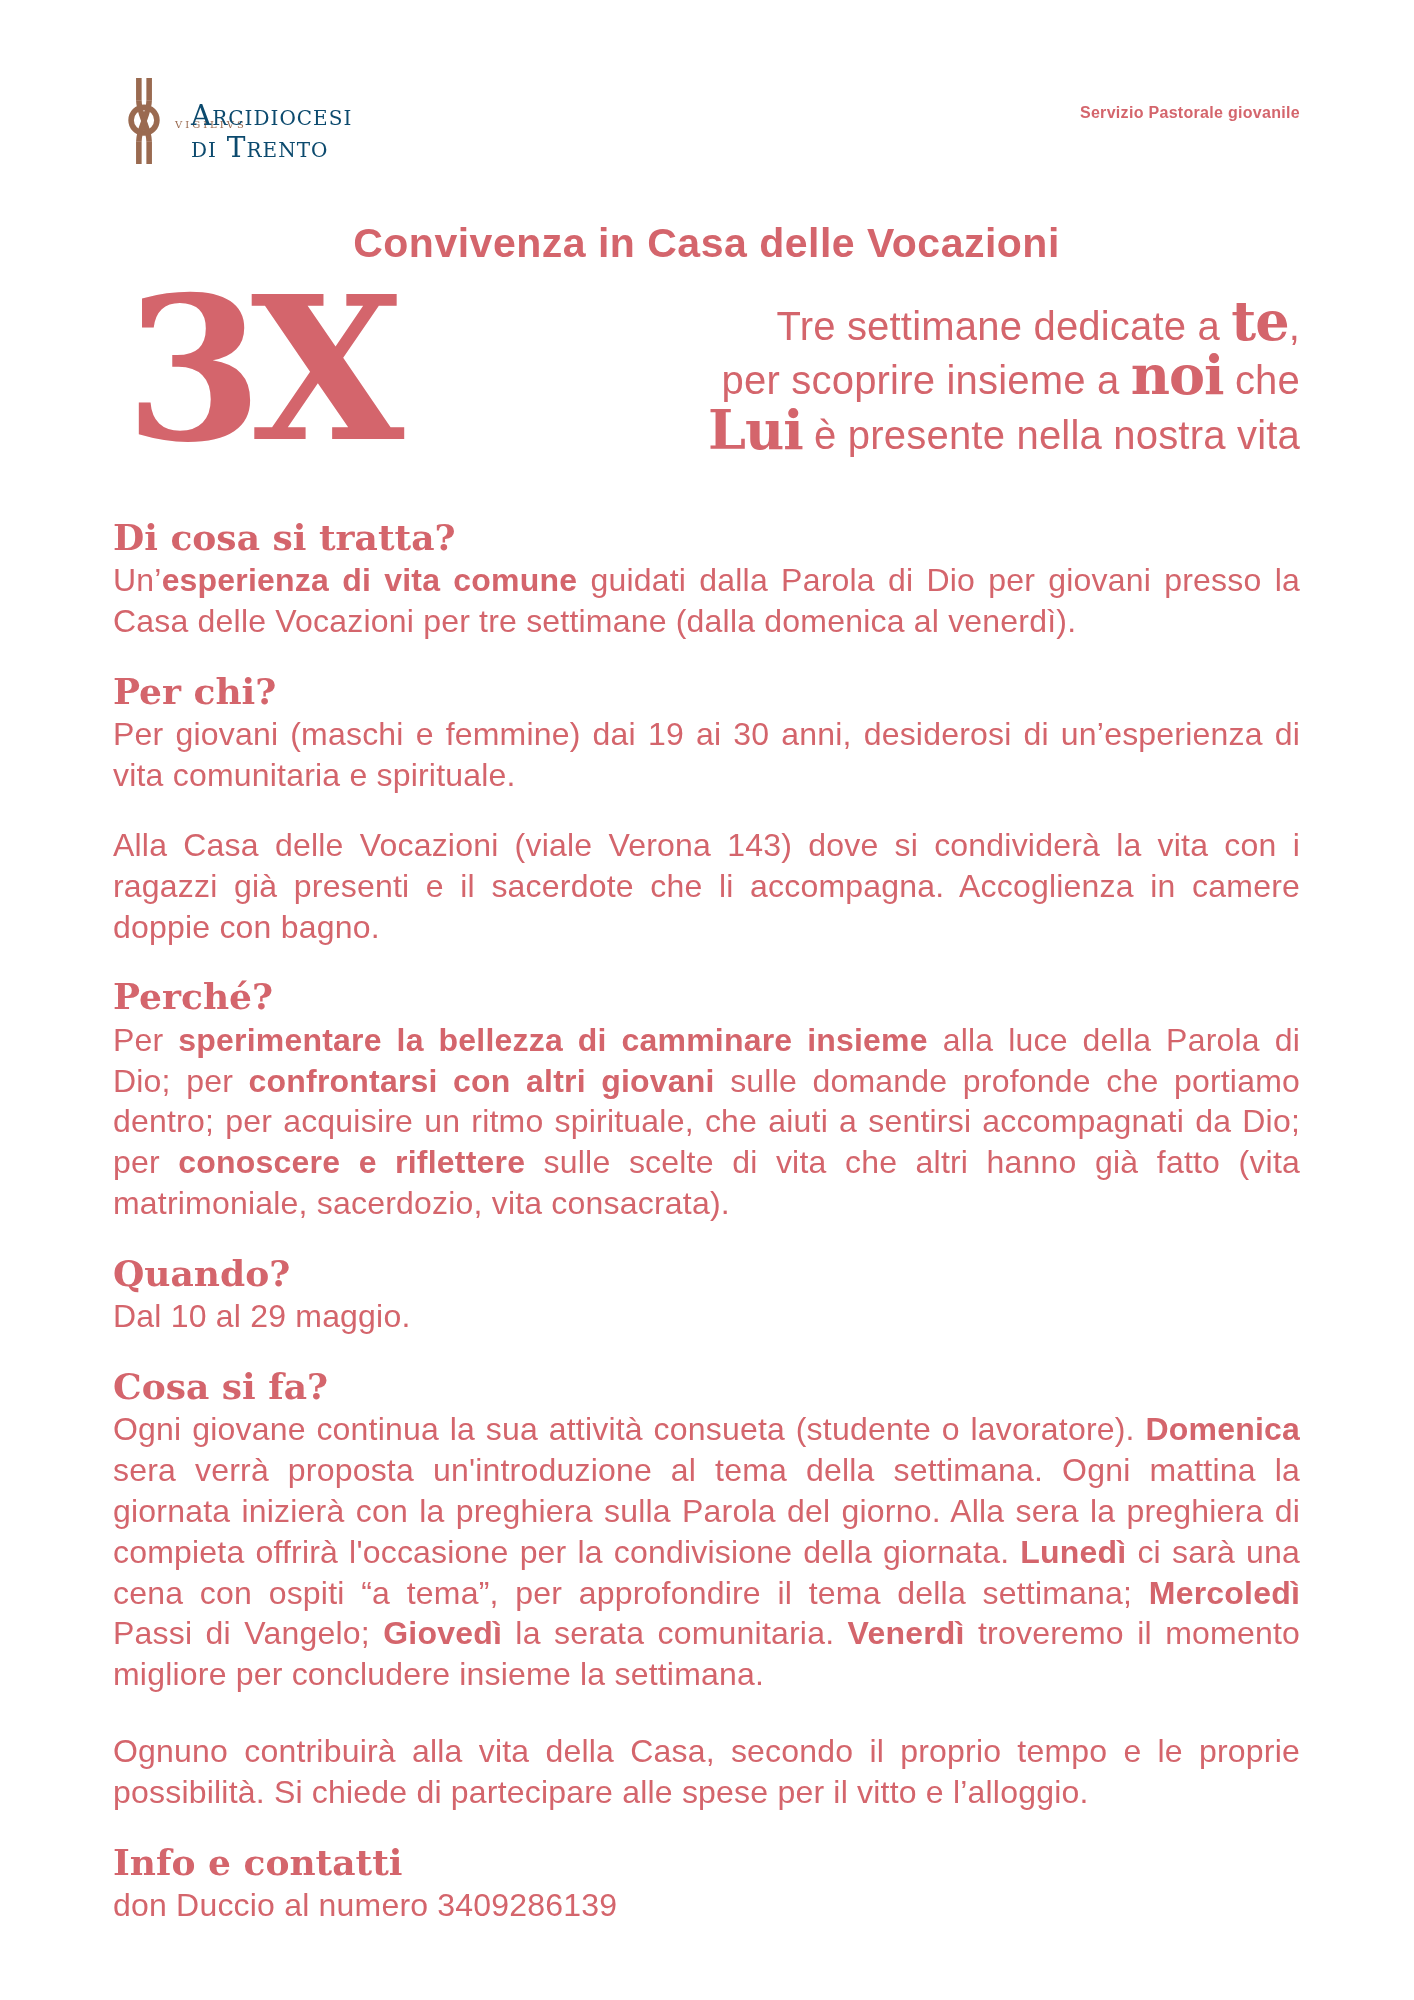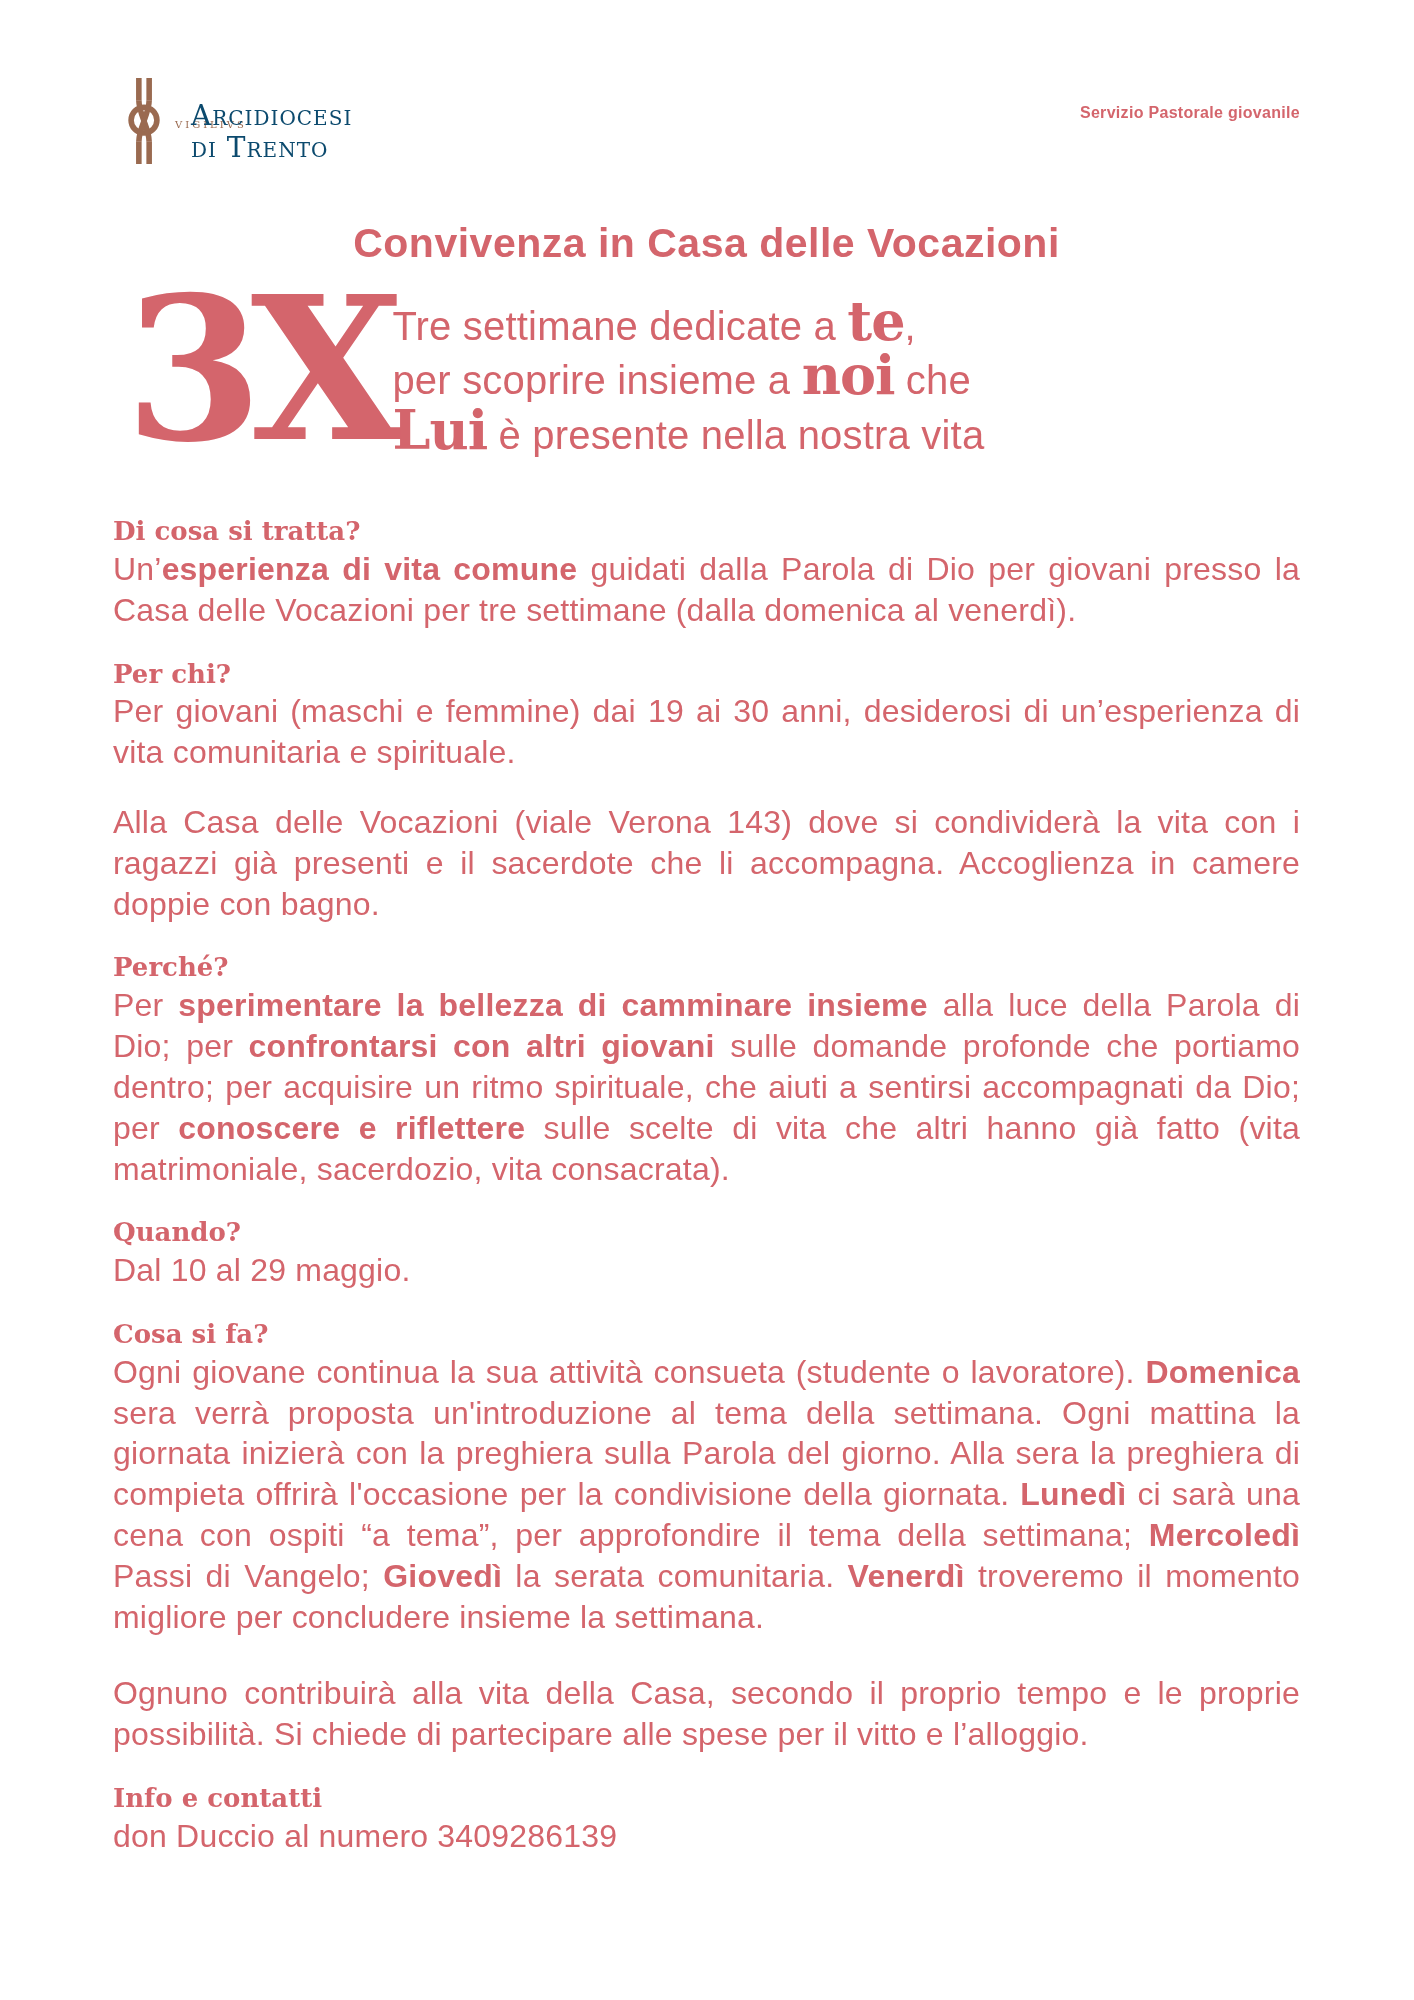--- a/index.html
+++ b/index.html
@@ -72,40 +72,41 @@
     font-family: "DejaVu Serif", serif;
     font-weight: bold;
     font-size: 198px;
     line-height: 0.96;
     letter-spacing: -12px;
     flex: 0 0 auto;
     margin-left: 12px;
   }
   .hero-lines {
     flex: 1 1 auto;
+    text-align: right;
     font-size: 40px;
     line-height: 1.36;
     padding-top: 24px;
     letter-spacing: 0.2px;
   }
   .hero-em {
     font-family: "DejaVu Serif", serif;
     font-weight: bold;
     font-size: 54px;
     line-height: 0;
     letter-spacing: -1px;
   }
 
   
   .secs { margin-top: 52px; }
   .sec { margin-bottom: 29px; }
   .sec-h {
     font-family: "DejaVu Serif", serif;
     font-weight: bold;
-    font-size: 26px;
+    font-size: 36px;
     letter-spacing: 0px;
     line-height: 1.15;
     margin-bottom: 2px;
   }
   .sec-p {
     font-size: 32px;
     line-height: 1.275;
     text-align: justify;
     letter-spacing: 0.2px;
   }

